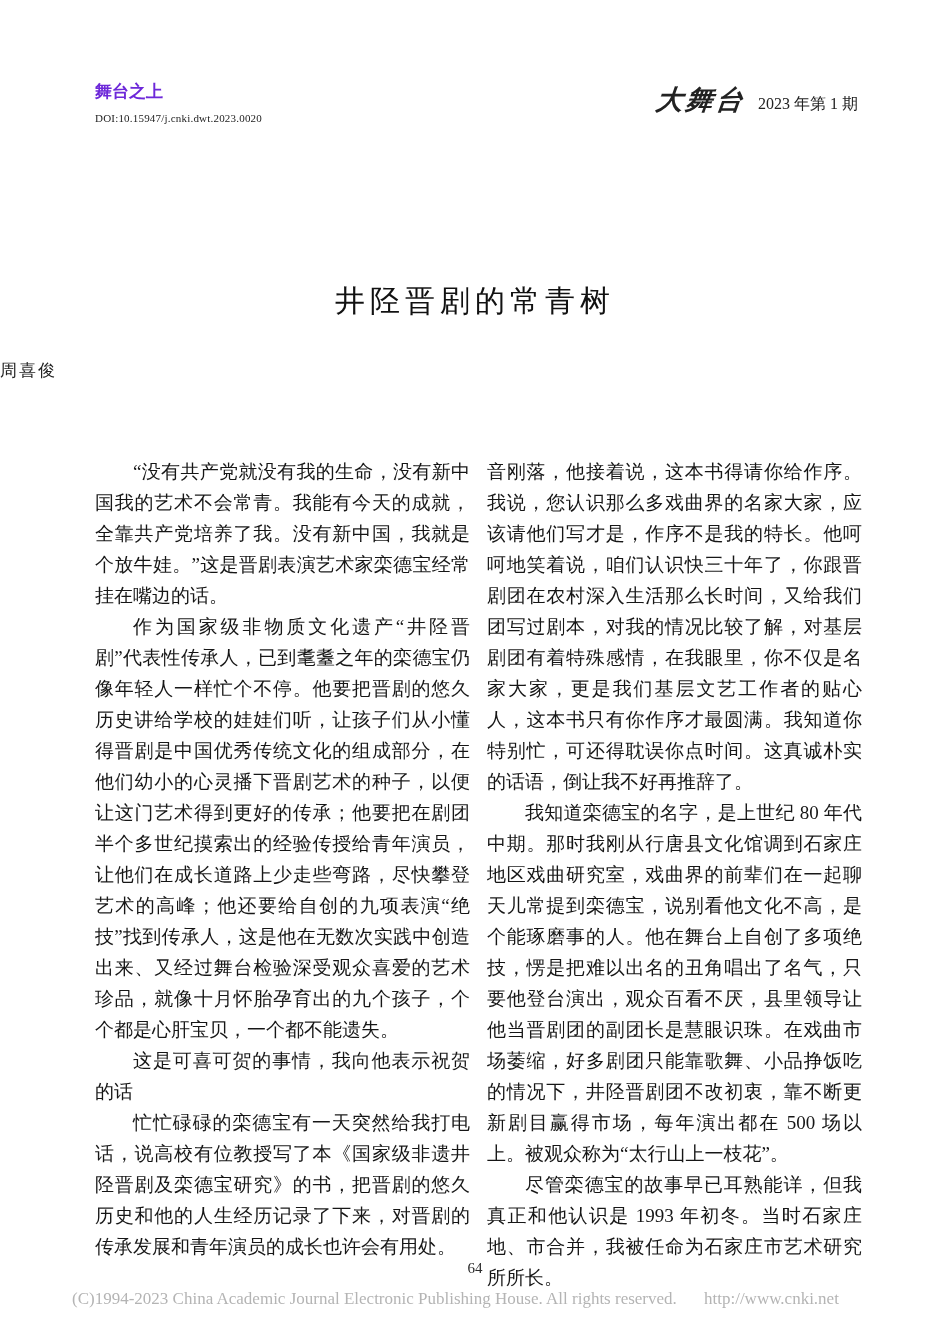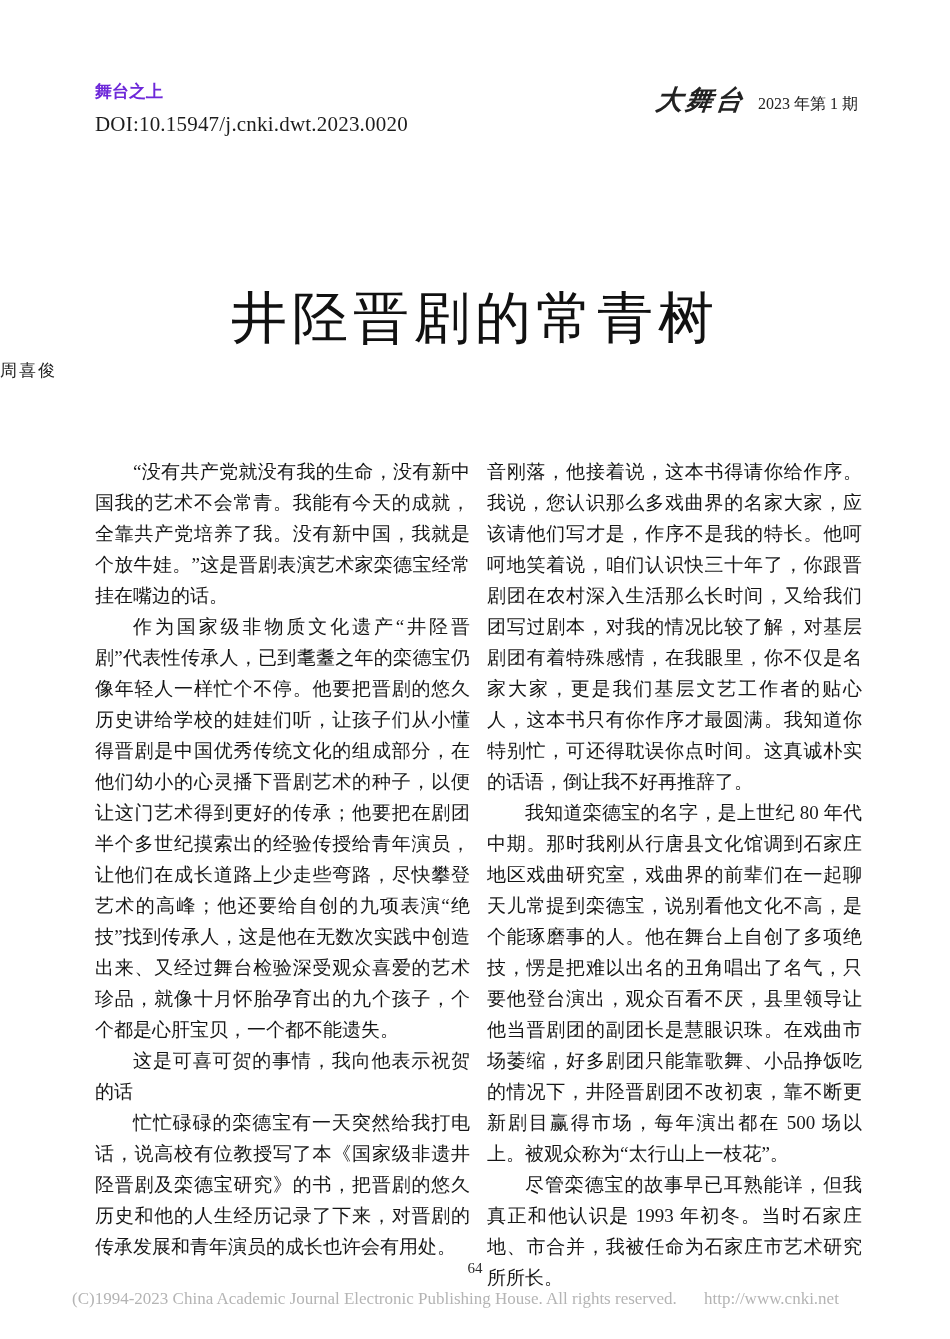--- a/index.html
+++ b/index.html
@@ -14,21 +14,21 @@
   }
   
   .header-left { position: absolute; top: 80px; left: 95px; }
   .section-title {
     font-family: "Liberation Sans", "DejaVu Sans", sans-serif;
     font-weight: bold; font-size: 17px; color: #6d28d9;
   }
   .doi {
     margin-top: 9px;
     font-family: "Liberation Serif", "DejaVu Serif", serif;
-    font-size: 21px; color: #1c1c1c; letter-spacing: 0.2px;
+    font-size: 11px; color: #1c1c1c; letter-spacing: 0.2px;
   }
   .header-right {
     position: absolute; top: 82px; right: 92px;
     display: flex; align-items: baseline; gap: 12px;
   }
   .journal-logo {
     font-family: "DejaVu Serif", "Liberation Serif", serif;
     font-style: italic; font-weight: bold;
     font-size: 27px; color: #222;
     transform: skewX(-6deg);
@@ -37,21 +37,21 @@
   .issue-label {
     font-family: "Liberation Serif", "DejaVu Serif", serif;
     font-size: 16px; color: #222;
   }
   
   .article-title {
     position: absolute; top: 281px; left: 0; width: 100%;
     text-align: center;
     font-family: "Liberation Sans", "DejaVu Sans", sans-serif;
     font-weight: 400;
-    font-size: 56px; letter-spacing: 5px; color: #111;
+    font-size: 30px; letter-spacing: 5px; color: #111;
   }
   .article-author {
     position: absolute; top: 359px; left: 0; width: 100%;
     text-align: left;
     font-family: "Liberation Serif", "DejaVu Serif", serif;
     font-size: 17px; letter-spacing: 2px; color: #222;
   }
   
   .body-columns {
     position: absolute; top: 456px; left: 95px; right: 88px;

